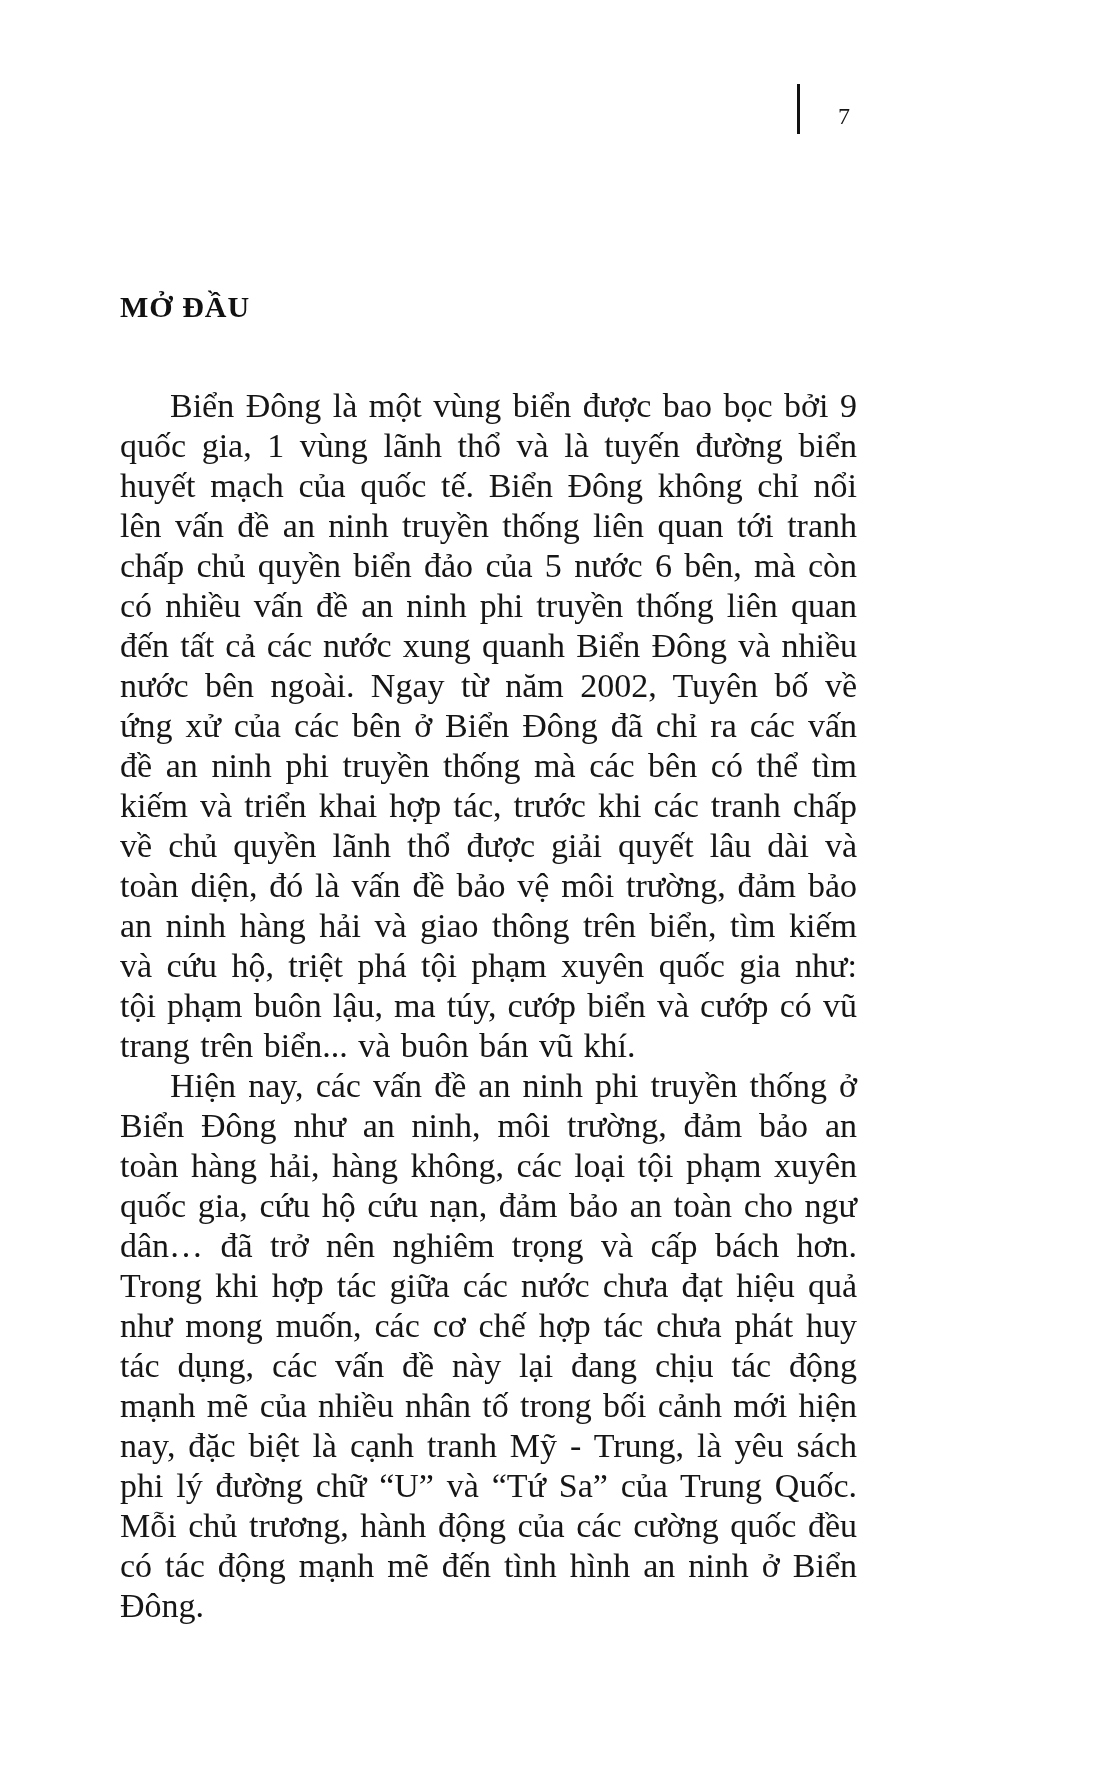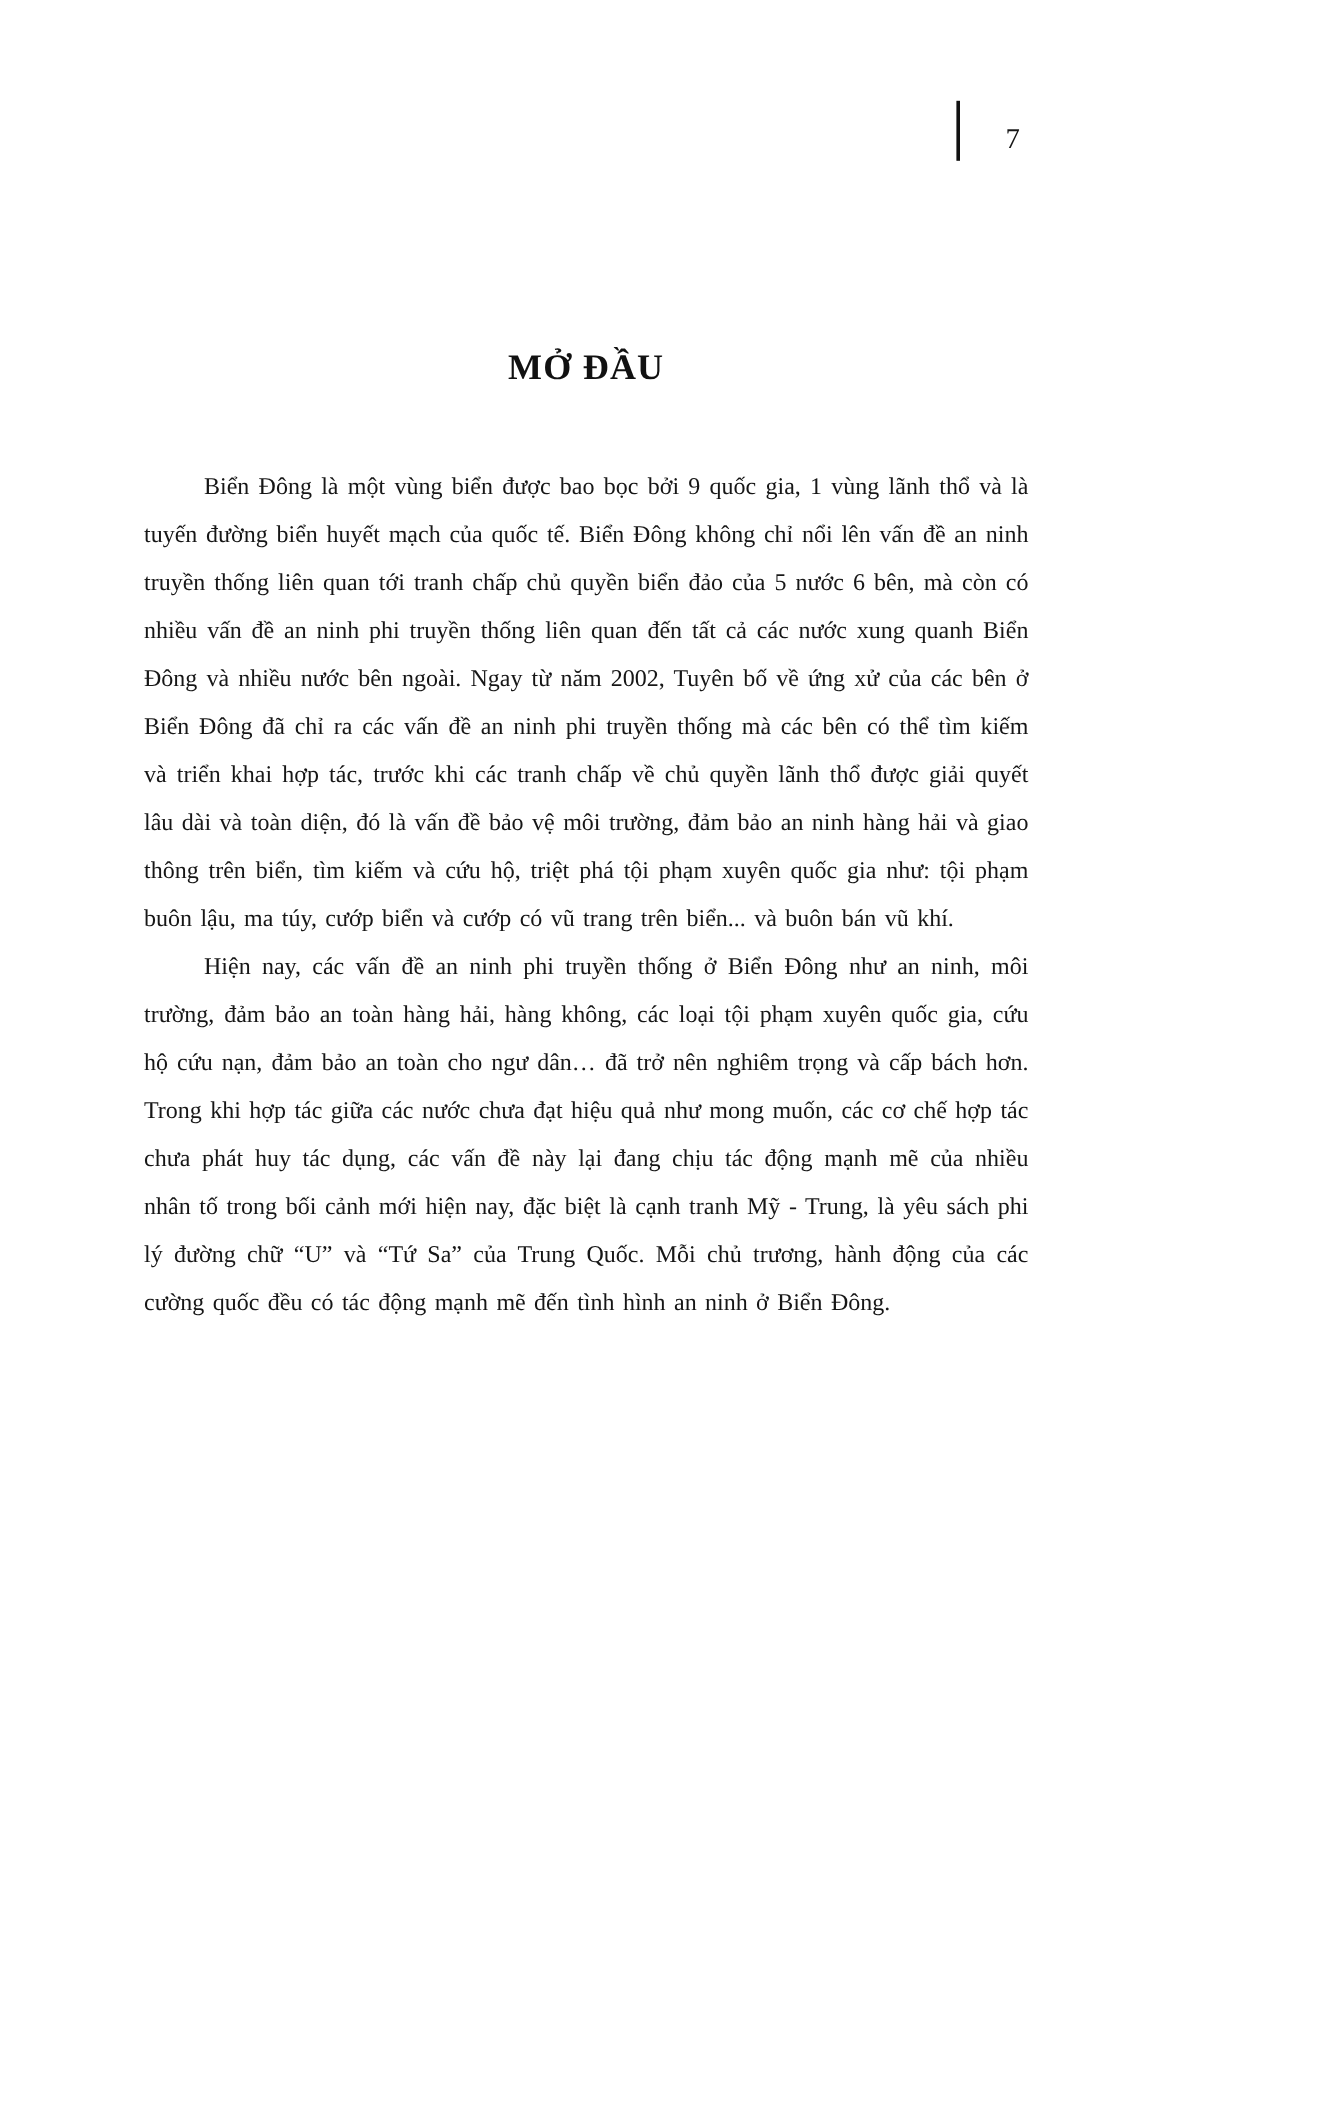--- a/index.html
+++ b/index.html
@@ -37,29 +37,28 @@
       color: #161616;
     }
     .content {
       position: absolute;
       left: 120px;
       top: 290px;
       width: 737px;
     }
     .title {
       margin: 0 0 62px 0;
-      text-align: center;
       font-size: 30px;
       font-weight: bold;
       letter-spacing: 1px;
       color: #111111;
     }
     .body-text p {
       margin: 0;
-      font-size: 20px;
+      font-size: 34px;
       line-height: 40px;
       text-align: justify;
       text-indent: 50px;
       word-spacing: 2px;
       color: #161616;
     }
   </style>
 </head>
 <body>
 

